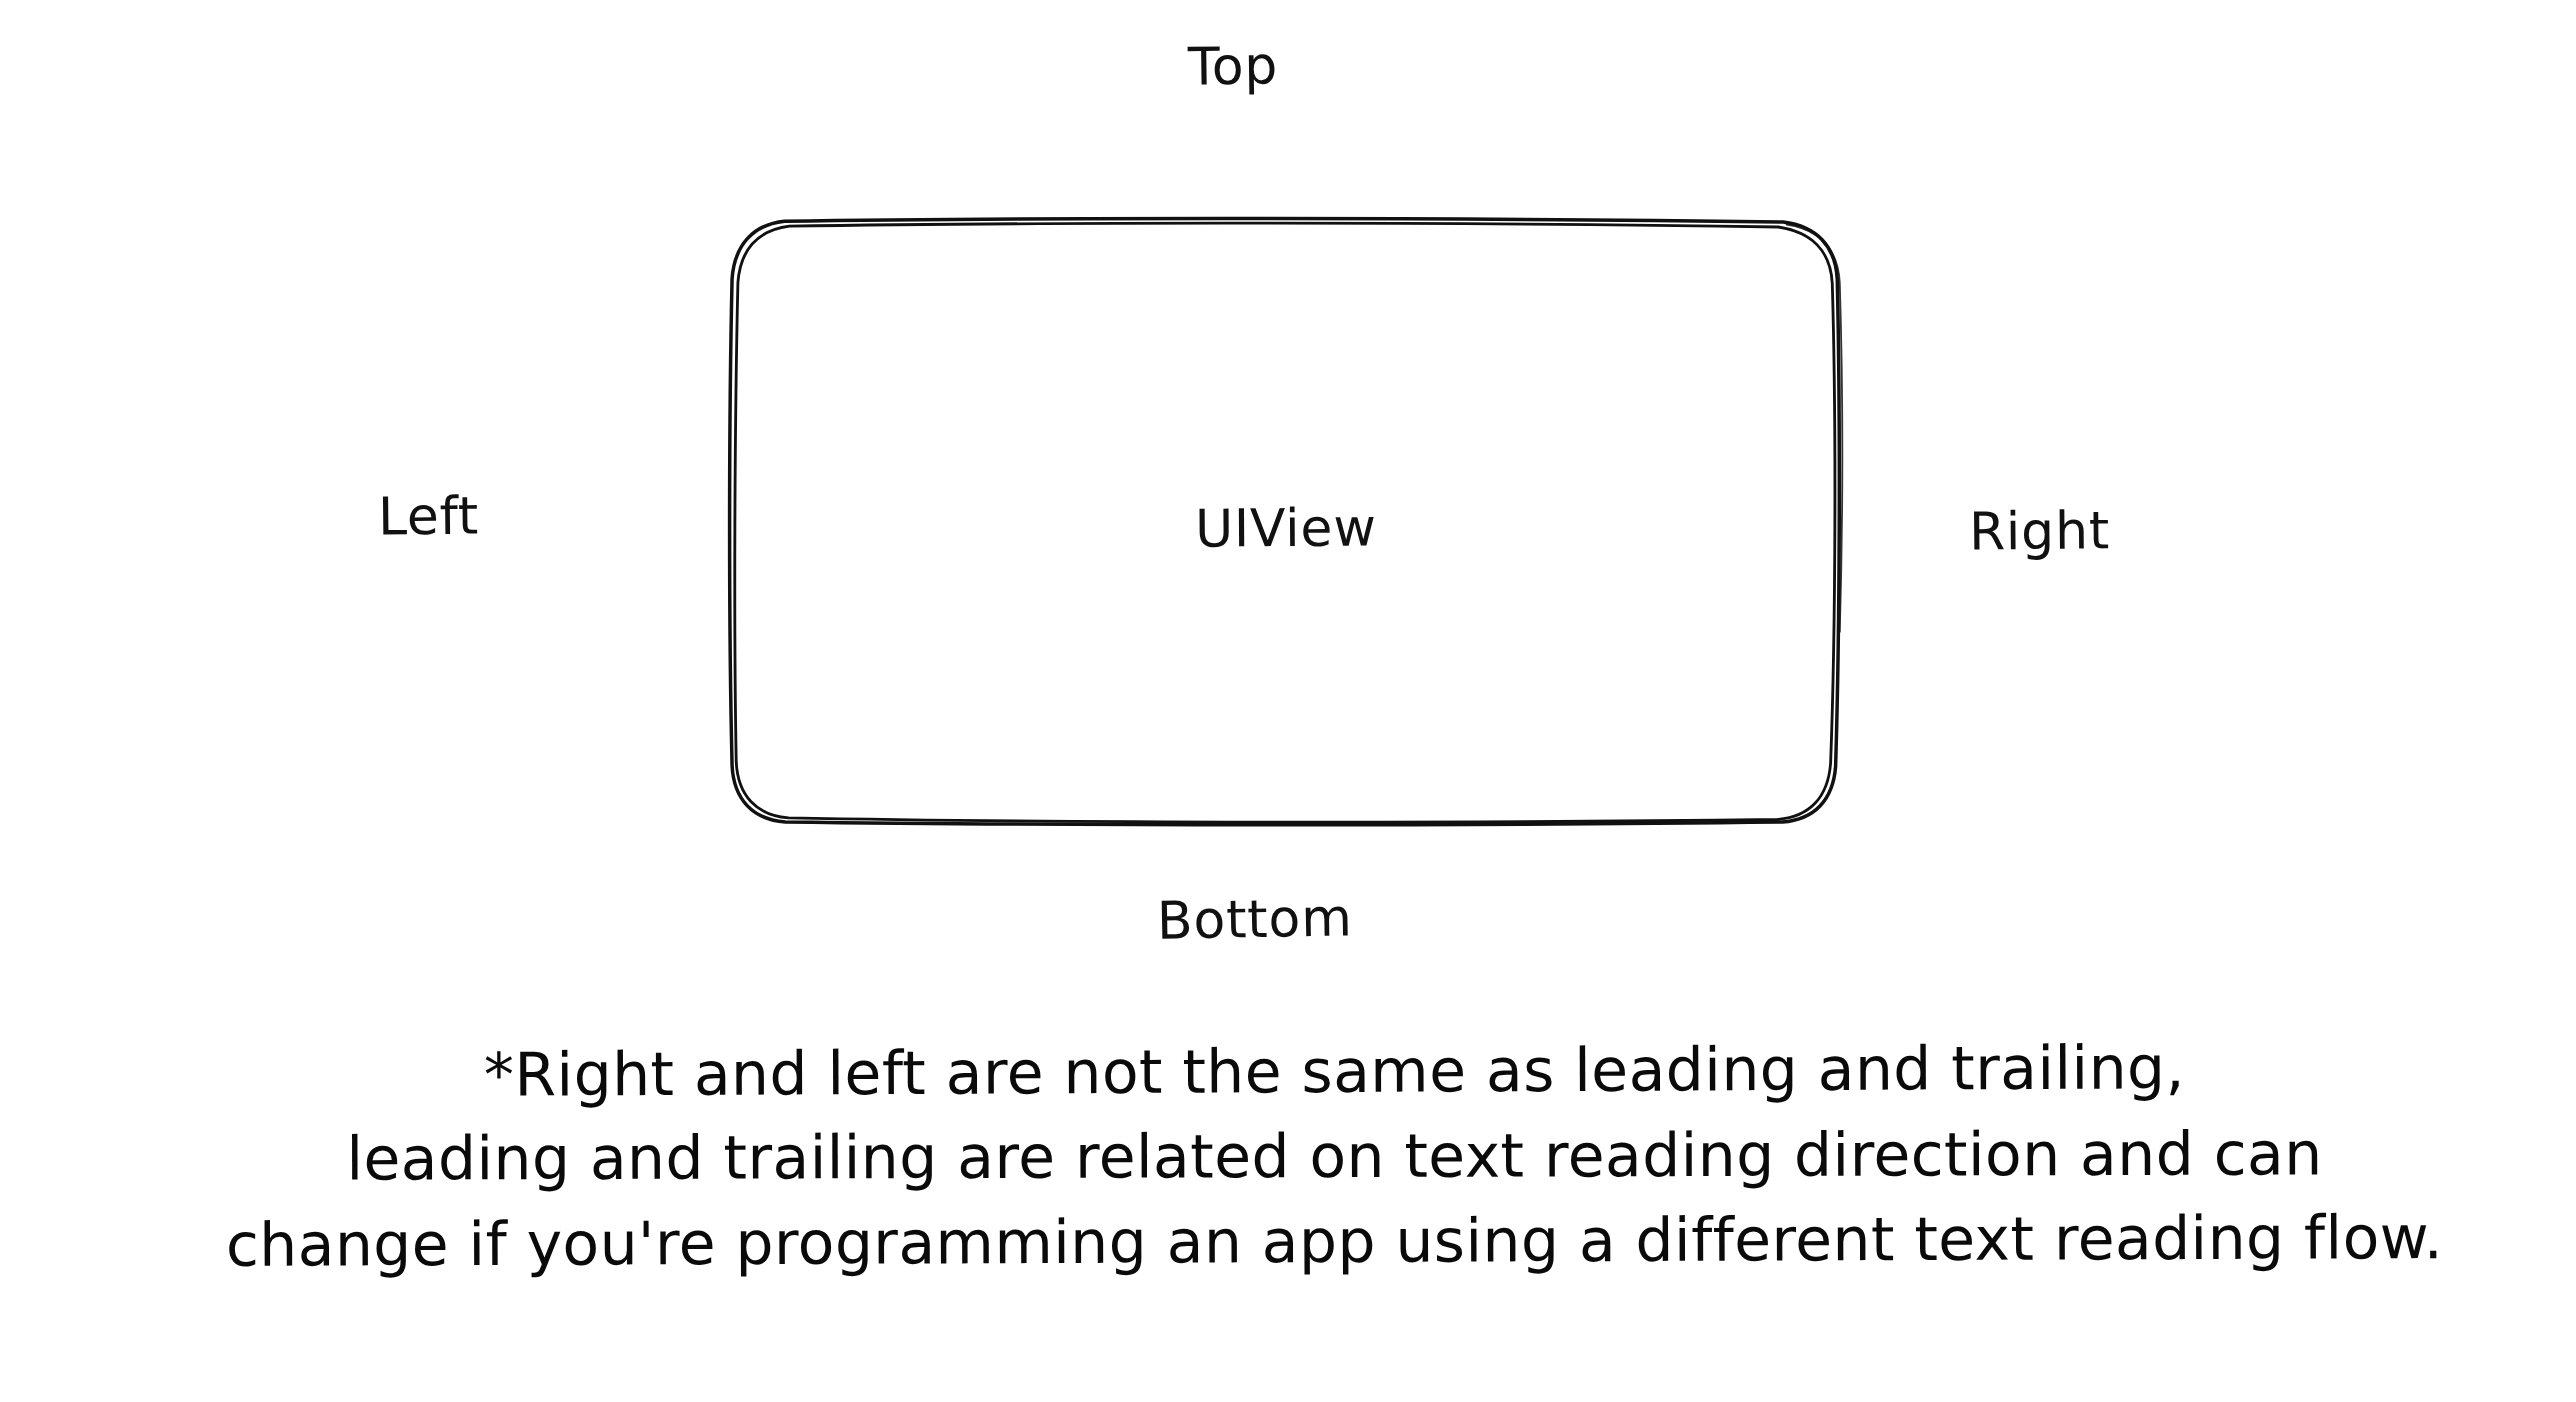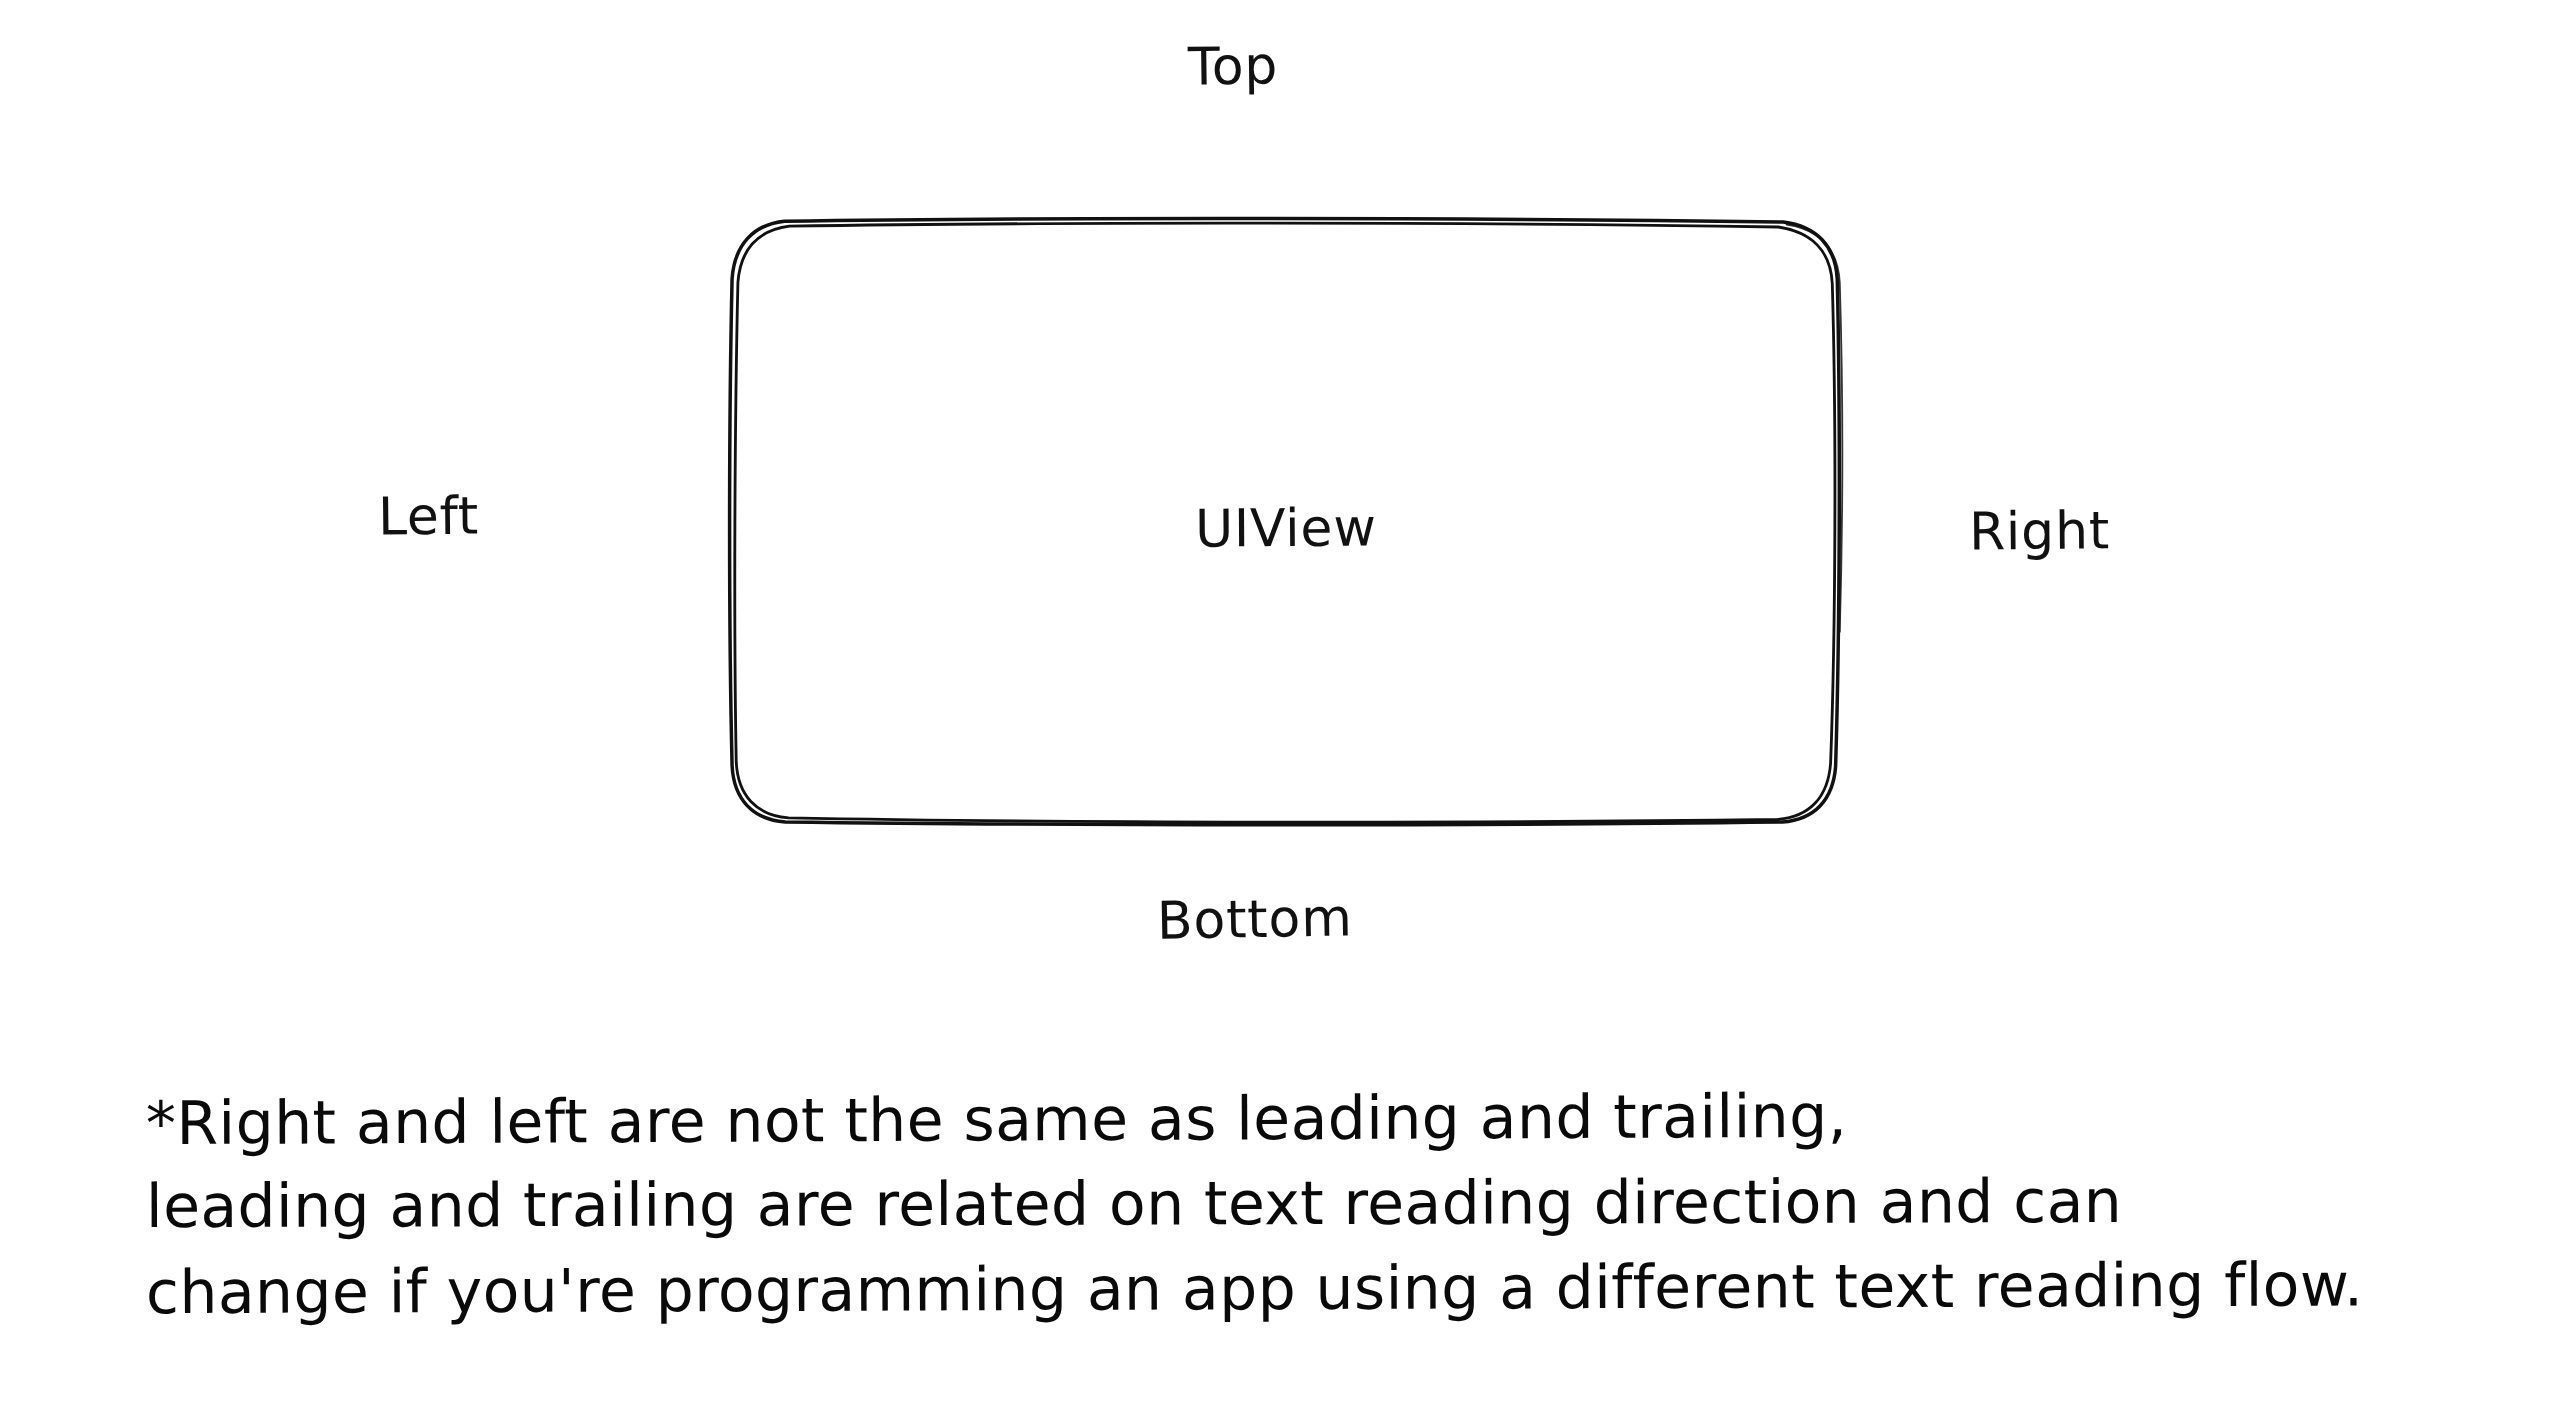--- a/index.html
+++ b/index.html
@@ -75,22 +75,23 @@
     left: 1195px;
     top: 502px;
     font-size: 52px;
     transform: rotate(-0.4deg);
   }
 
   
   #footnote {
     position: absolute;
     left: 146px;
-    top: 1076px;
+    top: 1029px;
     width: 2377px;
+    text-align: center;
   }
 
   #footnote .fn-line {
     display: block;
     font-family: "DejaVu Sans", sans-serif;
     font-size: 60px;
     line-height: 85px;
     color: #0a0a0a;
     white-space: nowrap;
     letter-spacing: 0.4px;

